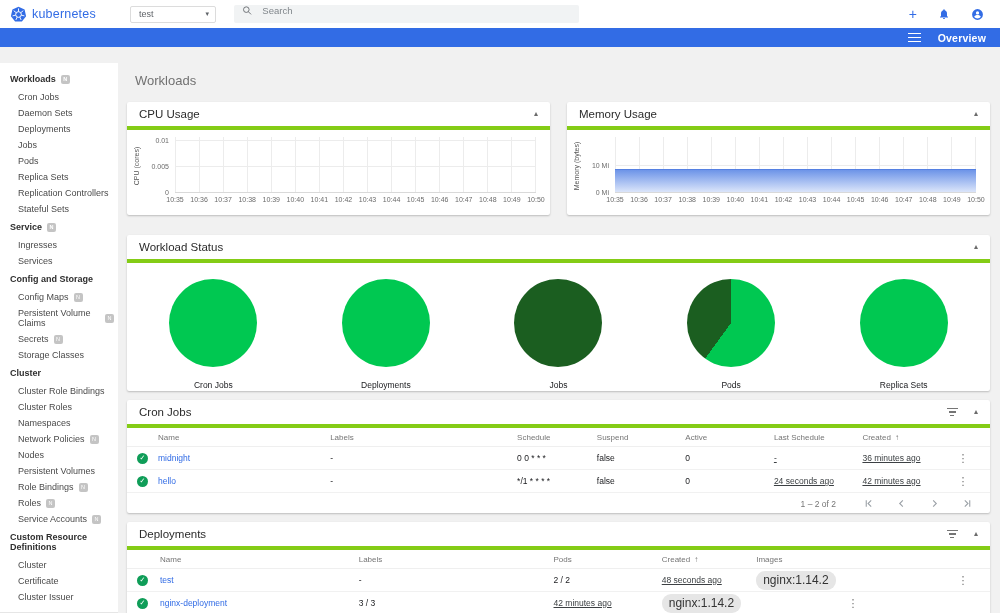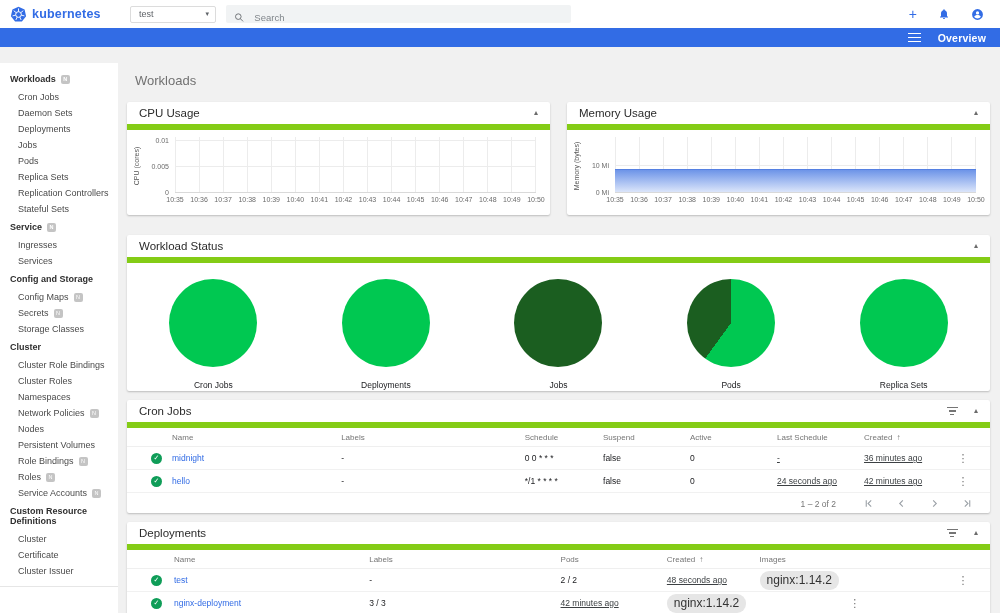--- a/index.html
+++ b/index.html
@@ -2,26 +2,26 @@
 <html><head>
 <meta charset="utf-8">
 <style>
   * { margin:0; padding:0; box-sizing:border-box; }
   html,body { width:1000px; height:613px; overflow:hidden;
     font-family:"Liberation Sans","DejaVu Sans",sans-serif; background:#f1f1f1; }
 
   
   .hdr { height:28px; background:#fff; display:flex; align-items:center; padding:0 12px 0 10px; }
   .brand { display:flex; align-items:center; gap:5px; width:108px; }
-  .brand-name { color:#326ce5; font-weight:bold; font-size:12.5px; letter-spacing:.2px; }
+  .brand-name { color:#326ce5; font-weight:normal; font-size:12.5px; letter-spacing:.2px; }
   .ns-select { margin-left:12px; width:86px; height:17px; border:1px solid #dcdcdc; border-radius:2px;
     display:flex; align-items:center; padding:0 6px 0 8px; font-size:9px; color:#5f6368; cursor:pointer; background:#fff;}
   .ns-select .car { margin-left:auto; font-size:7px; color:#5f6368; }
-  .search { margin-left:10px; width:345px; height:18px; background:#f1f3f4; border-radius:2px;
-    display:flex; align-items:flex-end; padding:0 8px; gap:10px; }
+  .search { margin-left:18px; width:345px; height:18px; background:#f1f3f4; border-radius:2px;
+    display:flex; align-items:flex-start; padding:0 8px; gap:10px; }
   .search input { border:none; outline:none; background:transparent; font-size:9.5px; color:#202124; width:100%;
     font-family:"Liberation Sans","DejaVu Sans",sans-serif;}
   .search input::placeholder { color:#80868b; }
   .hdr-spacer { flex:1; }
   .hdr-icons { display:flex; align-items:center; gap:21px; padding-right:4px; }
   .hdr-icons .plus { color:#326ce5; font-size:14px; line-height:1; cursor:pointer; }
   .icon-btn { cursor:pointer; display:flex; align-items:center; }
 
   
   .toolbar { height:19px; background:#326ce5; display:flex; align-items:center; padding:0 14px; gap:17px;justify-content:flex-end; }
@@ -37,21 +37,21 @@
   
   .nav-hdr { display:flex; align-items:center; padding:5px 4px 5px 10px; font-size:9px; font-weight:bold; color:#2f2f2f; cursor:pointer; }
   .nav-item { display:flex; align-items:center; padding:3px 4px 3px 18px; font-size:9px; color:#4a4a4a; cursor:pointer; }
   .n-badge { margin-left:5px; width:9px; height:9px; border-radius:2px; background:#c4c4c4; color:#fff;
     font-size:5.5px; display:inline-flex; align-items:center; justify-content:center; flex:none; }
   .n-badge:empty { display:none; }
   .nav-div { height:1px; background:#e6e6e6; margin:7px 0; }
 
   
   .card { background:#fff; border-radius:2px; box-shadow:0 1px 2px rgba(0,0,0,.22); }
-  .card-head { height:28px; display:flex; align-items:center; padding:0 12px; border-bottom:6px solid #84cc16; }
+  .card-head { height:28px; display:flex; align-items:center; padding:0 12px; border-bottom:4px solid #84cc16; }
   .card-title { font-size:11.5px; color:#2b2b2b; }
   .head-actions { margin-left:auto; display:flex; align-items:center; gap:16px; }
   .caret { color:#6b6b6b; font-size:8px; cursor:pointer; line-height:1; }
   .flt { display:flex; flex-direction:column; gap:2px; align-items:center; cursor:pointer; }
   .flt i { display:block; height:1.5px; background:#757575; }
   .flt i:nth-child(1){width:11px;} .flt i:nth-child(2){width:7.5px;} .flt i:nth-child(3){width:4px;}
 
   .page-title { font-size:13px; color:#717171; margin:2px 0 14px 8px; height:15px; }
 
   .charts-row { display:flex; gap:17px; margin-bottom:20px; }
@@ -72,21 +72,21 @@
 
   .status-card { height:156px; margin-bottom:9px; }
   .pies { display:flex; justify-content:space-around; padding-top:16px; }
   .pie-wrap { display:flex; flex-direction:column; align-items:center; }
   .pie { width:88px; height:88px; border-radius:50%; }
   .pie-label { margin-top:13px; font-size:8.5px; color:#202124; }
 
   .table-card { margin-bottom:9px; }
   .cron-card { height:113px; }
   .dep-card { height:130px; }
-  .thead, .trow { display:grid; align-items:center; padding:0 14px 0 24px; }
+  .thead, .trow { display:grid; align-items:center; padding:0 14px 0 10px; }
   .cron-grid { grid-template-columns:21px 1.75fr 1.9fr .81fr .9fr .9fr .9fr .89fr 26px; }
   .dep-grid  { grid-template-columns:23px 2.02fr 1.98fr 1.1fr .96fr 1.97fr 26px; }
   .thead { height:19px; font-size:8px; color:#757575; border-bottom:1px solid #efefef; }
   .trow { height:23px; font-size:8.5px; color:#202124; border-bottom:1px solid #f1f1f1; }
   .sort { font-size:8px; color:#757575; margin-left:4px; }
   .okball { width:11px; height:11px; border-radius:50%; background:#0f9d58; color:#fff; font-size:7px;
     display:inline-flex; align-items:center; justify-content:center; font-weight:bold; }
   .lnk { color:#326ce5; text-decoration:none; cursor:pointer; }
   .ul { color:#3c4043; text-decoration:underline; cursor:default; }
   .kebab { color:#757575; font-size:11px; cursor:pointer; text-align:center; line-height:1; }
@@ -210,20 +210,24 @@
     <div class="nav-hdr">
       <span>Config and Storage</span>
 
     </div>
     <div>
         <div class="nav-item">
         <span>Config Maps</span>
         <span class="n-badge">N</span>
       </div>
         <div class="nav-item">
+        <span>Persistent Volume Claims</span>
+        <span class="n-badge">N</span>
+      </div>
+        <div class="nav-item">
         <span>Secrets</span>
         <span class="n-badge">N</span>
       </div>
         <div class="nav-item">
         <span>Storage Classes</span>
 
       </div>
       </div>
     <div class="nav-hdr">
       <span>Cluster</span>

